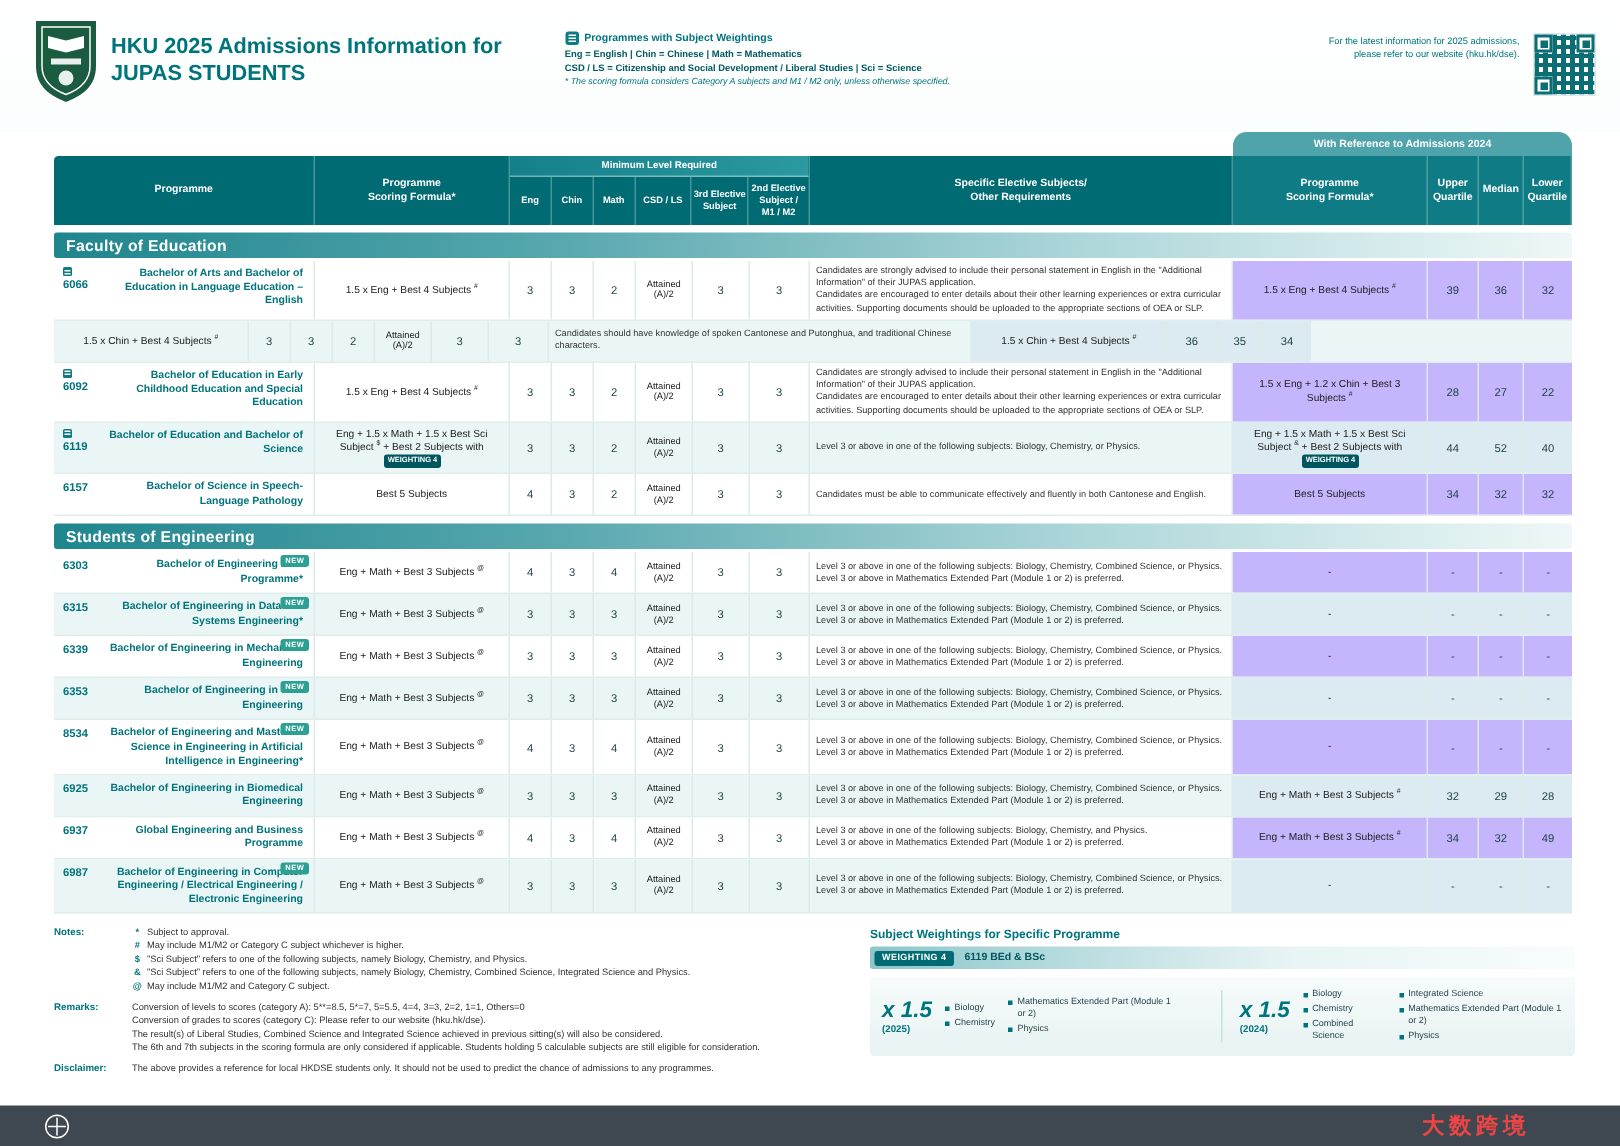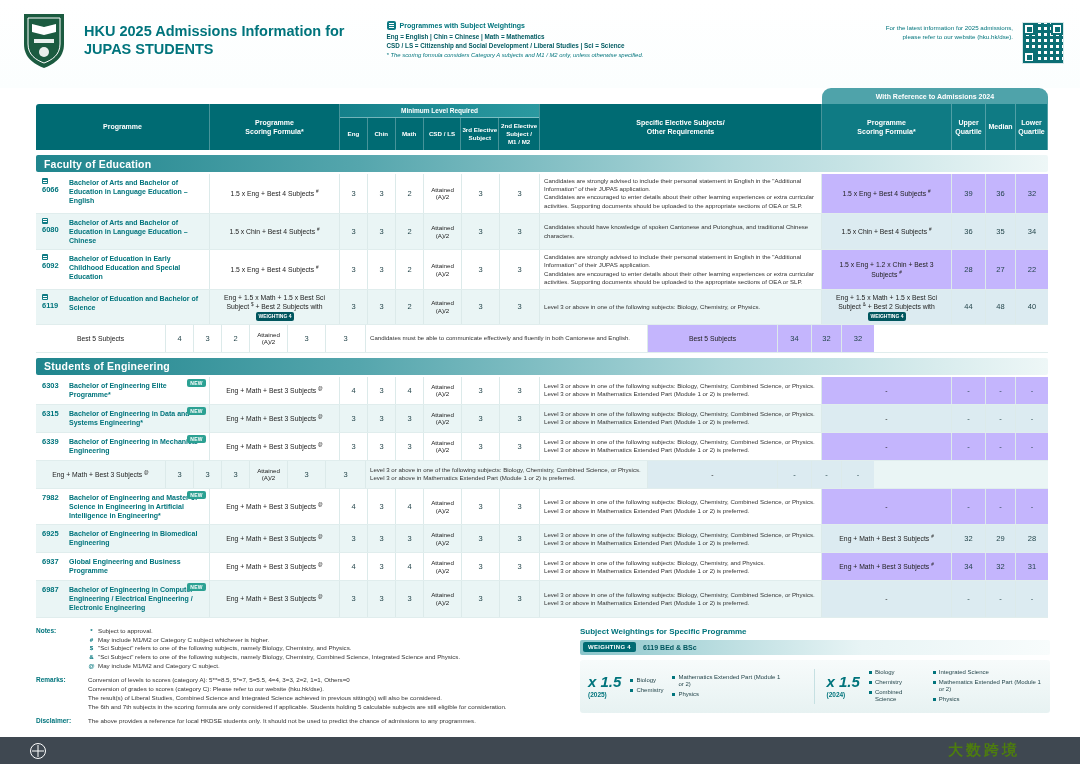--- a/index.html
+++ b/index.html
@@ -3,21 +3,21 @@
 <meta charset="utf-8">
 <style>
   *{margin:0;padding:0;box-sizing:border-box}
   html,body{background:#e9eded}
   body{font-family:"Liberation Sans",sans-serif}
   .page{position:relative;width:1080px;height:764px;background:#fff;overflow:hidden;margin:0 auto}
 
   
   .topbar{display:flex;align-items:flex-start;padding:12px 16px 6px 22px;height:88px;background:linear-gradient(180deg,#ffffff,#fbfefe)}
   .logo{width:44px;height:58px;flex:none}
-  .titles{margin-left:18px;padding-top:10px;flex:none}
+  .titles{margin-left:8px;padding-top:10px;flex:none}
   .t1,.t2{font-size:14.5px;font-weight:bold;color:#00747c;line-height:1.25}
   .legend{margin-left:42px;padding-top:9px;width:305px;flex:none}
   .legend-title{display:flex;align-items:center;gap:4px;font-size:7px;font-weight:bold;color:#00747c}
   .legend-icon{width:9px;height:9px;border-radius:2px;background:#0e7a83;position:relative;flex:none}
   .legend-icon::after{content:"";position:absolute;left:2px;right:2px;top:2px;height:1px;background:#fff;box-shadow:0 2px 0 #fff,0 4px 0 #fff}
   .legend-line{font-size:6.3px;color:#005a61;margin-top:2.5px;font-weight:bold}
   .legend-note{font-size:5.9px;color:#00747c;margin-top:3px;font-style:italic}
   .qr-note{margin-left:auto;width:128px;font-size:6.2px;color:#00747c;text-align:right;padding-top:12px;line-height:1.45}
   .qr{position:relative;width:42px;height:42px;margin-left:9px;margin-top:10px;flex:none;border:1px solid #d9e8e9;
       background:repeating-linear-gradient(0deg,#0b6e74 0 3px,transparent 3px 6px),repeating-linear-gradient(90deg,#0b6e74 0 3px,#fff 3px 6px)}
@@ -48,21 +48,21 @@
   .ref-head .hcell{background:#0f7b84}
 
   .faculty-band{height:17px;margin:5px 0 2px;background:linear-gradient(90deg,#1f858d 0%,#55a6ad 32%,#aed7da 68%,#eef7f7 100%);color:#fff;font-size:10.5px;font-weight:bold;display:flex;align-items:center;padding-left:8px;border-radius:2px;letter-spacing:.2px}
 
   .trow{display:flex;border-bottom:1px solid #e0eded;background:#fff}
   .trow.alt{background:#eaf5f5}
   .cell{border-right:1px solid #dceaea;padding:3px 4px;display:flex;align-items:center;justify-content:center;text-align:center;font-size:7px;color:#222;min-height:27px}
   .trow .cell:last-child{border-right:none}
   .num{font-size:7.5px;color:#1d3f45}
   .pre{white-space:pre-line;font-size:6.2px;line-height:1.25}
-  .prog-cell{width:174px;justify-content:flex-start;text-align:left;align-items:flex-start;position:relative;padding:4px 4px 4px 6px}
+  .prog-cell{width:174px;justify-content:flex-start;text-align:right;align-items:flex-start;position:relative;padding:4px 4px 4px 6px}
   .codebox{width:27px;flex:none;display:flex;flex-direction:column;align-items:flex-start;gap:1px}
   .w-icon{width:6px;height:6px;border-radius:1px;background:#0e7a83;position:relative}
   .w-icon::after{content:"";position:absolute;left:1px;right:1px;top:1.5px;height:1px;background:#fff;box-shadow:0 2px 0 #fff}
   .pcode{font-size:7.5px;font-weight:bold;color:#00747c}
   .pname-wrap{flex:1;padding-right:3px}
   .pname{font-size:7px;font-weight:bold;color:#00747c;line-height:1.3}
   .new-badge{position:absolute;top:2px;right:3px;background:#2ca193;color:#fff;font-size:5px;font-weight:bold;padding:1px 3px;border-radius:2px;letter-spacing:.4px}
   .formula-cell{line-height:1.35}
   .ftext{font-size:6.8px;text-align:center;display:inline-block}
   sup{font-size:4.6px;line-height:0;vertical-align:super}
@@ -96,21 +96,21 @@
   .wlist{display:flex;flex-direction:column;gap:2.5px;justify-content:center}
   .witem{font-size:6px;color:#1d3f45;display:flex;gap:3px;align-items:flex-start;line-height:1.25;max-width:112px}
   .bullet{width:3px;height:3px;background:#00747c;flex:none;margin-top:2px}
   .witem-text{display:inline-block}
 
   
   .watermark{position:absolute;left:0;right:0;bottom:0;height:27px;background:rgba(36,47,57,.88);display:flex;align-items:center;padding:0 60px 0 30px}
   .wm-icon{width:16px;height:16px;border:1.4px solid #fff;border-radius:50%;position:relative;flex:none}
   .wm-icon::before{content:"";position:absolute;left:50%;top:1px;bottom:1px;width:1px;background:#fff;transform:translateX(-50%)}
   .wm-icon::after{content:"";position:absolute;top:50%;left:1px;right:1px;height:1px;background:#fff;transform:translateY(-50%)}
-  .wm-text{margin-left:auto;color:#4d7c0f;font-size:15px;font-weight:bold;letter-spacing:3px}
+  .wm-text{margin-left:auto;color:#ef4444;font-size:15px;font-weight:bold;letter-spacing:3px}
 </style>
 </head>
 <body>
 
 <div class="page">
 
   <div class="topbar">
     <div class="logo">
       <svg viewBox="0 0 44 58" width="44" height="58" aria-hidden="true">
         <path d="M2 2 h40 v30 c0 14 -10 20 -20 24 C12 52 2 46 2 32 Z" fill="#1b5b40"></path>
@@ -199,27 +199,20 @@
           <div class="cell req-cell">Candidates are strongly advised to include their personal statement in English in the "Additional Information" of their JUPAS application.
 Candidates are encouraged to enter details about their other learning experiences or extra curricular activities. Supporting documents should be uploaded to the appropriate sections of OEA or SLP.</div>
           <div class="cell ref c-f24 formula-cell">
             <span class="ftext">1.5 x Eng + Best 4 Subjects <sup>#</sup></span>
           </div>
           <div class="cell ref num c-q">39</div>
           <div class="cell ref num c-q2">36</div>
           <div class="cell ref num c-q3">32</div>
         </div>
         <div class="trow alt">
-          <div class="cell prog-cell">
-            <div class="codebox">
-              <span class="w-icon"></span>
-              <span class="pcode">6080</span>
-            </div>
-            <div class="pname-wrap"><span class="pname">Bachelor of Arts and Bachelor of Education in Language Education – Chinese</span></div>
-          </div>
           <div class="cell c-form formula-cell">
             <span class="ftext">1.5 x Chin + Best 4 Subjects <sup>#</sup></span>
           </div>
           <div class="cell num c-s">3</div>
           <div class="cell num c-s">3</div>
           <div class="cell num c-s">2</div>
           <div class="cell pre c-m">Attained
 (A)/2</div>
           <div class="cell num c-m3">3</div>
           <div class="cell num c-m2">3</div>
@@ -274,24 +267,30 @@
           <div class="cell num c-s">2</div>
           <div class="cell pre c-m">Attained
 (A)/2</div>
           <div class="cell num c-m3">3</div>
           <div class="cell num c-m2">3</div>
           <div class="cell req-cell">Level 3 or above in one of the following subjects: Biology, Chemistry, or Physics.</div>
           <div class="cell ref c-f24 formula-cell">
             <span class="ftext">Eng + 1.5 x Math + 1.5 x Best Sci Subject <sup>&amp;</sup> + Best 2 Subjects with <span class="wbadge">WEIGHTING 4</span></span>
           </div>
           <div class="cell ref num c-q">44</div>
-          <div class="cell ref num c-q2">48</div>
+          <div class="cell ref num c-q2">52</div>
           <div class="cell ref num c-q3">40</div>
         </div>
         <div class="trow">
+          <div class="cell prog-cell">
+            <div class="codebox">
+              <span class="pcode">6157</span>
+            </div>
+            <div class="pname-wrap"><span class="pname">Bachelor of Science in Speech-Language Pathology</span></div>
+          </div>
           <div class="cell c-form formula-cell">
             <span class="ftext">Best 5 Subjects</span>
           </div>
           <div class="cell num c-s">4</div>
           <div class="cell num c-s">3</div>
           <div class="cell num c-s">2</div>
           <div class="cell pre c-m">Attained
 (A)/2</div>
           <div class="cell num c-m3">3</div>
           <div class="cell num c-m2">3</div>
@@ -379,20 +378,27 @@
           <div class="cell req-cell">Level 3 or above in one of the following subjects: Biology, Chemistry, Combined Science, or Physics.
 Level 3 or above in Mathematics Extended Part (Module 1 or 2) is preferred.</div>
           <div class="cell ref c-f24 formula-cell">
             <span class="ftext">-</span>
           </div>
           <div class="cell ref num c-q">-</div>
           <div class="cell ref num c-q2">-</div>
           <div class="cell ref num c-q3">-</div>
         </div>
         <div class="trow alt">
+          <div class="cell prog-cell">
+            <div class="codebox">
+              <span class="pcode">6353</span>
+            </div>
+            <div class="pname-wrap"><span class="pname">Bachelor of Engineering in Civil Engineering</span></div>
+            <span class="new-badge">NEW</span>
+          </div>
           <div class="cell c-form formula-cell">
             <span class="ftext">Eng + Math + Best 3 Subjects <sup>@</sup></span>
           </div>
           <div class="cell num c-s">3</div>
           <div class="cell num c-s">3</div>
           <div class="cell num c-s">3</div>
           <div class="cell pre c-m">Attained
 (A)/2</div>
           <div class="cell num c-m3">3</div>
           <div class="cell num c-m2">3</div>
@@ -401,21 +407,21 @@
           <div class="cell ref c-f24 formula-cell">
             <span class="ftext">-</span>
           </div>
           <div class="cell ref num c-q">-</div>
           <div class="cell ref num c-q2">-</div>
           <div class="cell ref num c-q3">-</div>
         </div>
         <div class="trow">
           <div class="cell prog-cell">
             <div class="codebox">
-              <span class="pcode">7982</span>
+              <span class="pcode">8534</span>
             </div>
             <div class="pname-wrap"><span class="pname">Bachelor of Engineering and Master of Science in Engineering in Artificial Intelligence in Engineering*</span></div>
             <span class="new-badge">NEW</span>
           </div>
           <div class="cell c-form formula-cell">
             <span class="ftext">Eng + Math + Best 3 Subjects <sup>@</sup></span>
           </div>
           <div class="cell num c-s">4</div>
           <div class="cell num c-s">3</div>
           <div class="cell num c-s">4</div>
@@ -475,21 +481,21 @@
 (A)/2</div>
           <div class="cell num c-m3">3</div>
           <div class="cell num c-m2">3</div>
           <div class="cell req-cell">Level 3 or above in one of the following subjects: Biology, Chemistry, and Physics.
 Level 3 or above in Mathematics Extended Part (Module 1 or 2) is preferred.</div>
           <div class="cell ref c-f24 formula-cell">
             <span class="ftext">Eng + Math + Best 3 Subjects <sup>#</sup></span>
           </div>
           <div class="cell ref num c-q">34</div>
           <div class="cell ref num c-q2">32</div>
-          <div class="cell ref num c-q3">31</div>
+          <div class="cell ref num c-q3">49</div>
         </div>
         <div class="trow alt">
           <div class="cell prog-cell">
             <div class="codebox">
               <span class="pcode">6987</span>
             </div>
             <div class="pname-wrap"><span class="pname">Bachelor of Engineering in Computer Engineering / Electrical Engineering / Electronic Engineering</span></div>
             <span class="new-badge">NEW</span>
           </div>
           <div class="cell c-form formula-cell">

